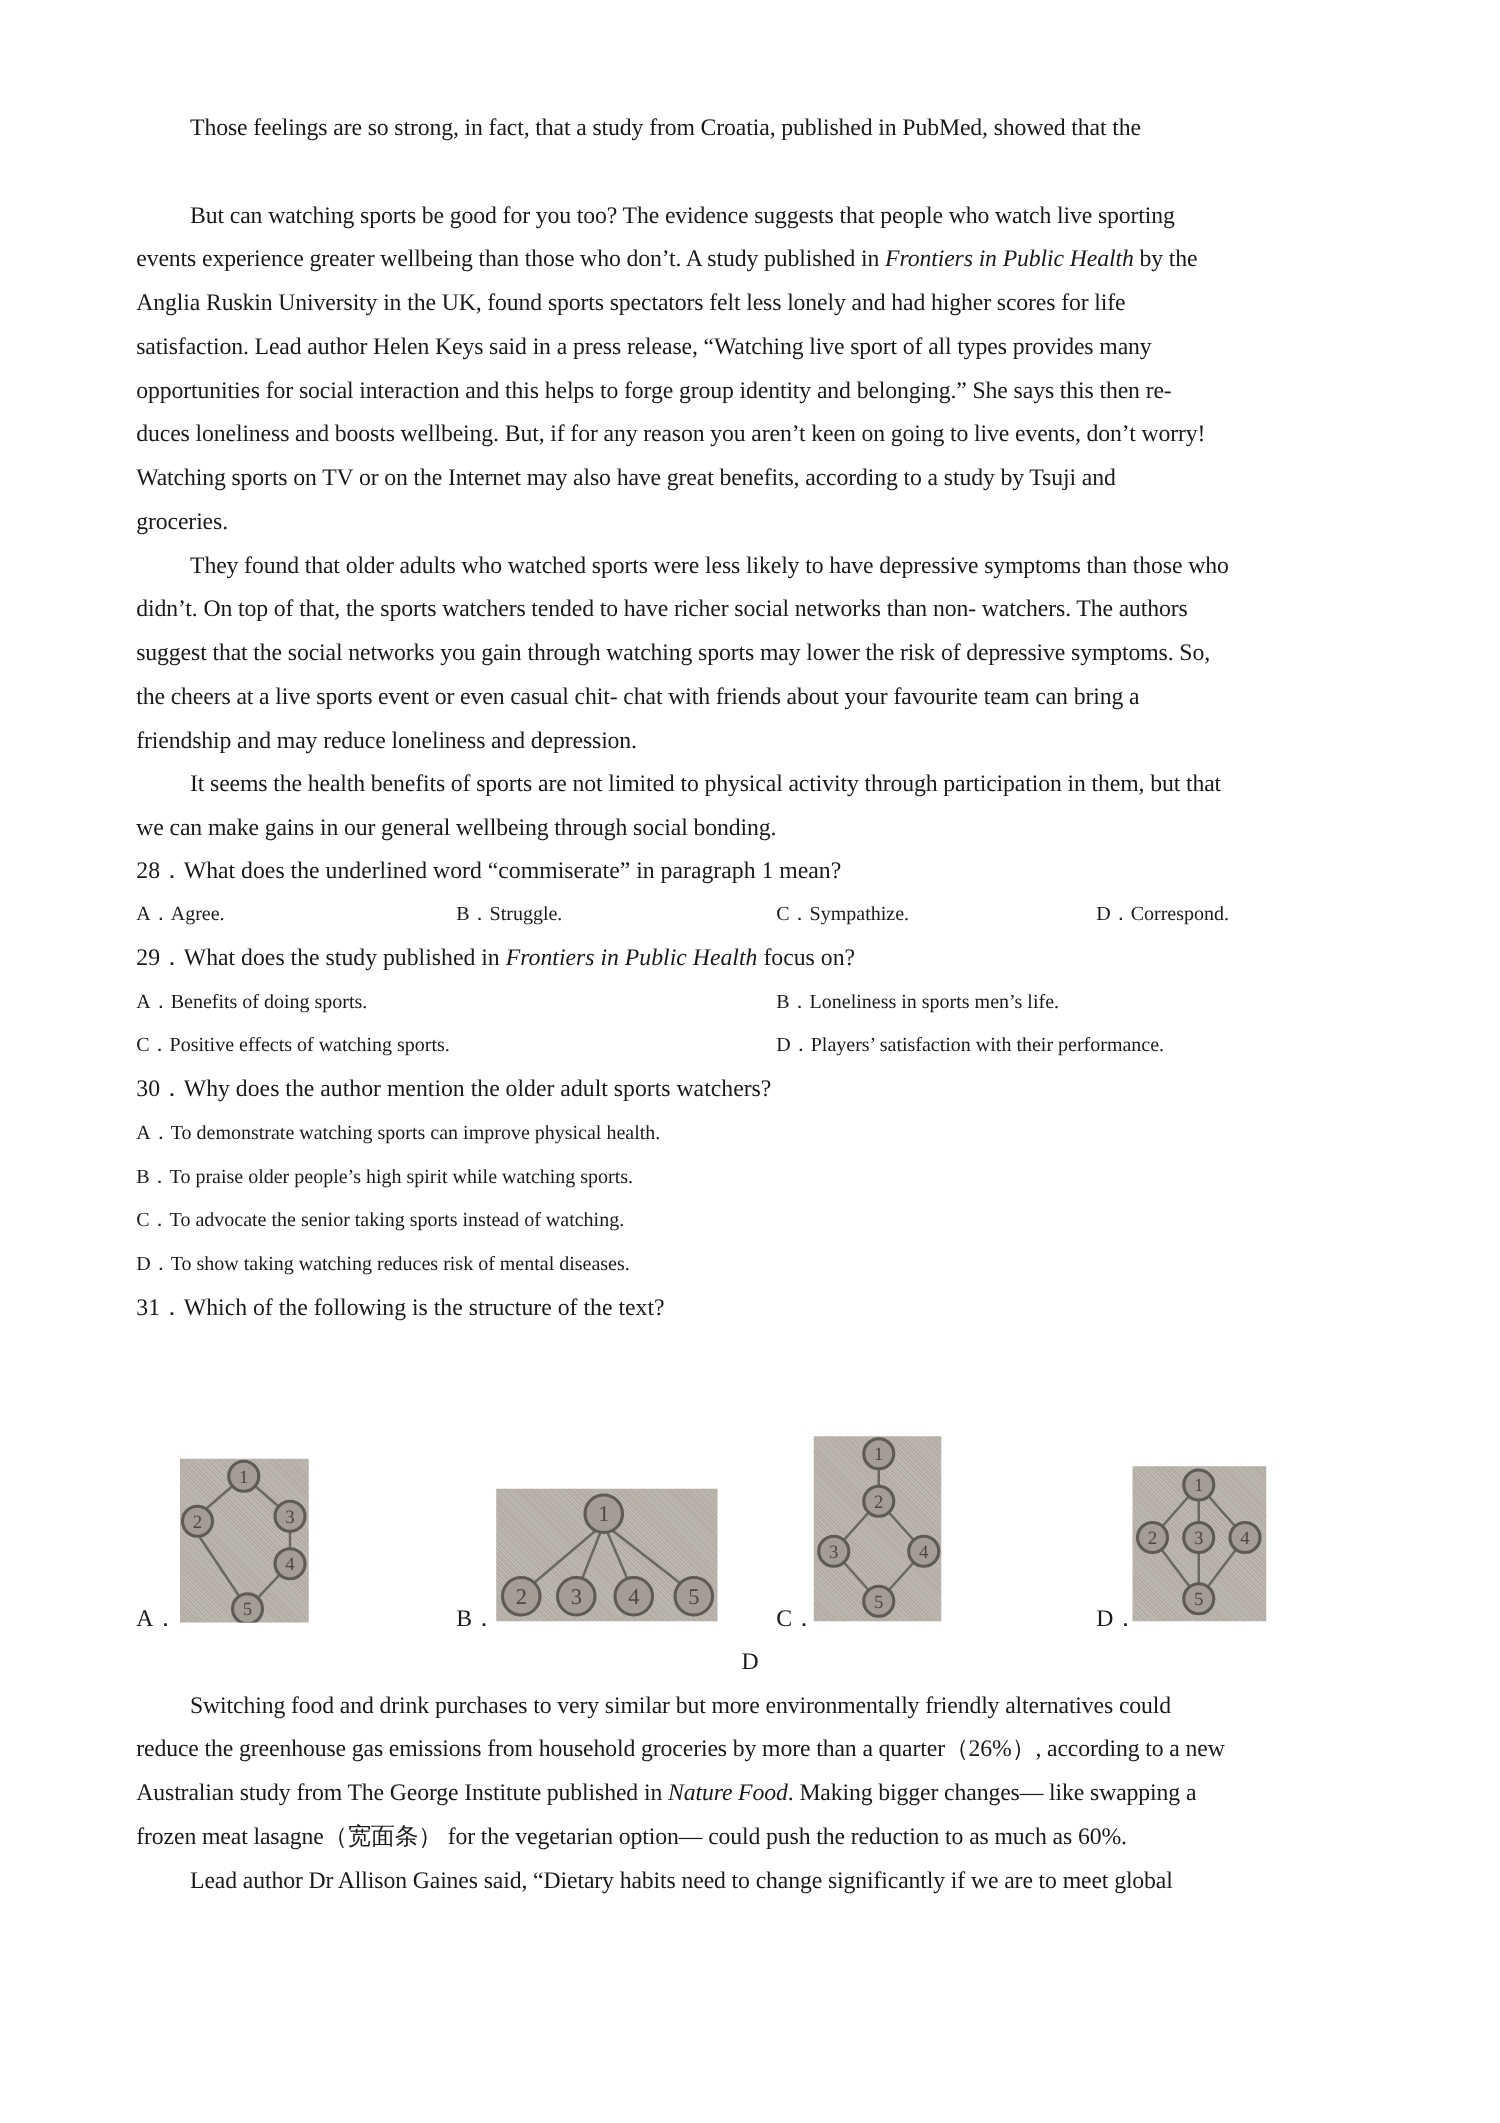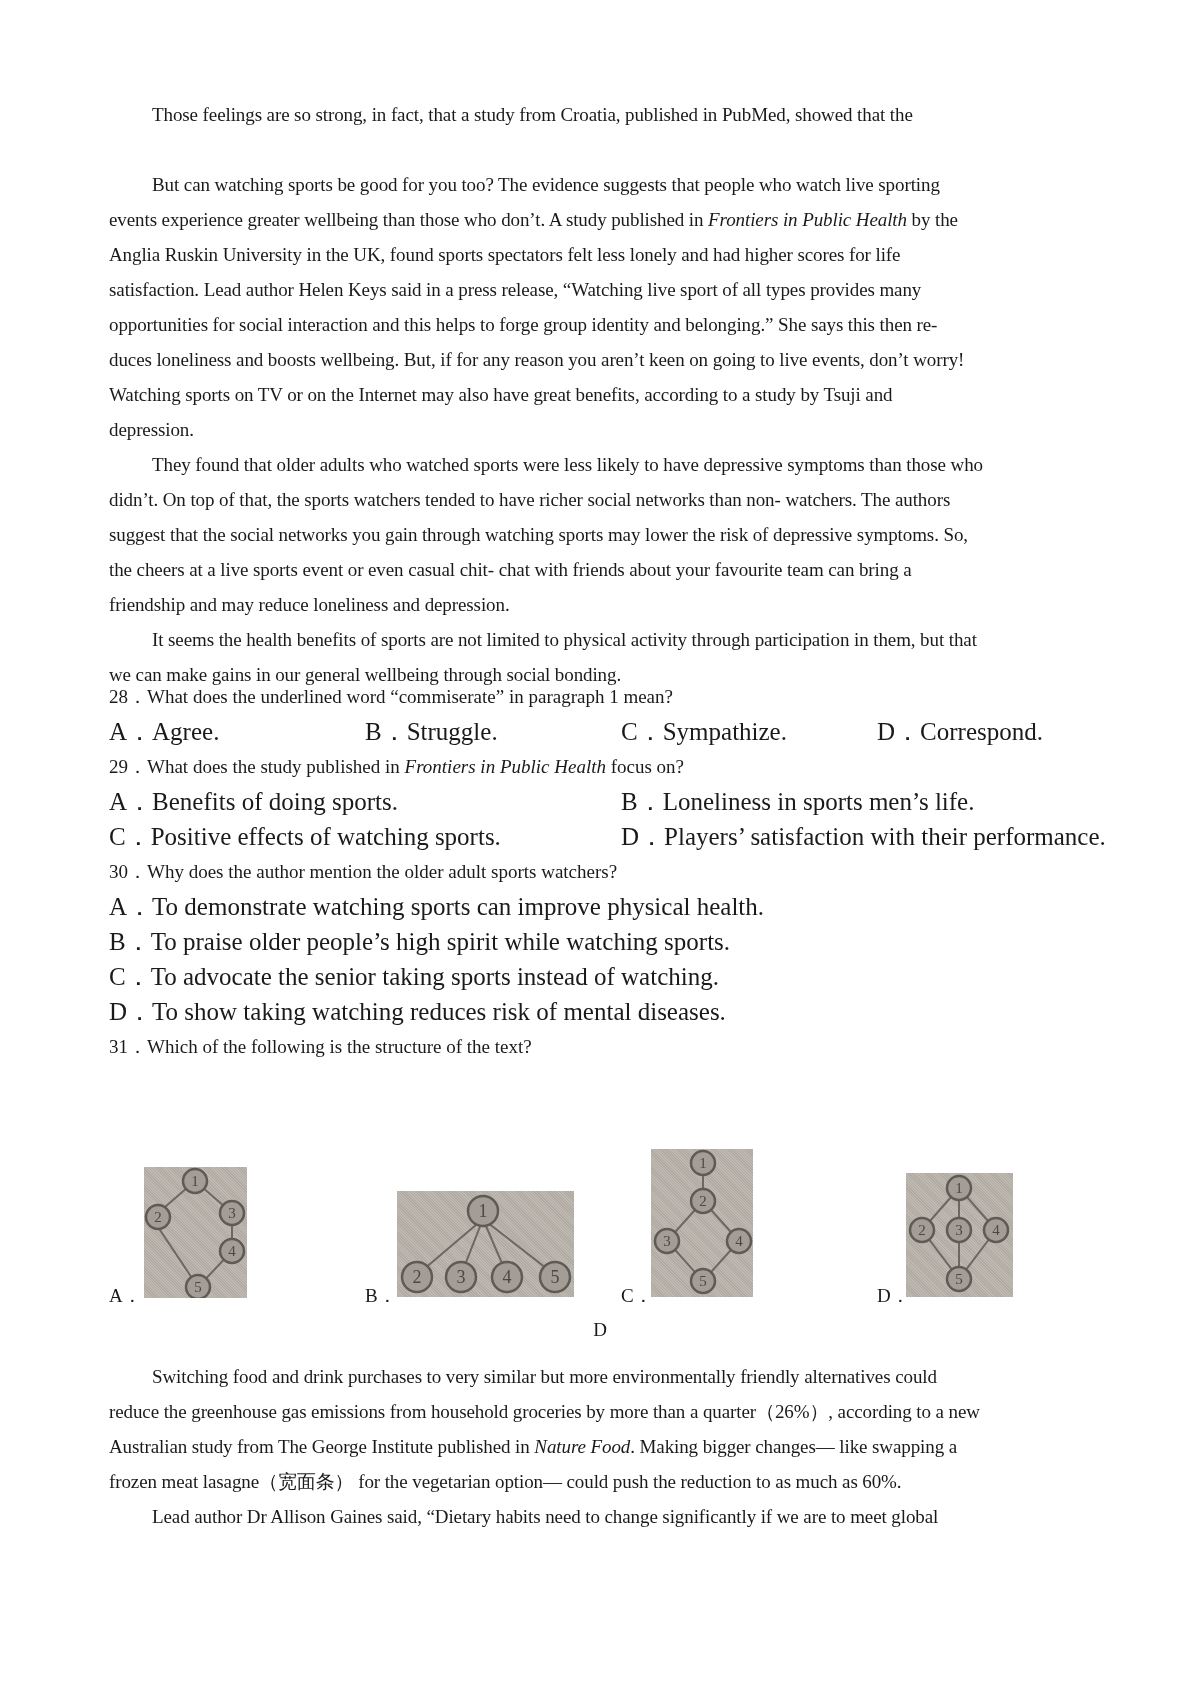--- a/index.html
+++ b/index.html
@@ -1,43 +1,43 @@
 <!DOCTYPE html>
 <html><head>
   <meta charset="utf-8">
   <style>
     html, body { margin: 0; padding: 0; background: #ffffff; }
     body { width: 1200px; height: 1698px; position: relative; overflow: hidden;
            font-family: "Liberation Serif", "DejaVu Serif", serif; color: #1a1a1a; }
     .page { position: absolute; left: 0; top: 0; width: 1200px; height: 1698px; }
-    .line { position: absolute; left: 109px; font-size: 19px; line-height: 24px; white-space: nowrap; letter-spacing: -0.1px; margin-top: 12px; }
+    .line { position: absolute; left: 109px; font-size: 19px; line-height: 24px; white-space: nowrap; letter-spacing: -0.1px; }
     .indent { left: 152px; }
     em { }
     .q { position: absolute; left: 109px; font-size: 19px; line-height: 24px; white-space: nowrap; }
-    .opt { position: absolute; font-size: 25px; line-height: 24px; white-space: nowrap; }
+    .opt { position: absolute; font-size: 16px; line-height: 24px; white-space: nowrap; }
     .diag-label { position: absolute; font-size: 19px; line-height: 24px; }
     .diag { position: absolute; background: #b9b3ab;
             background-image: repeating-linear-gradient(45deg, rgba(255,255,255,0.08) 0 1px, rgba(0,0,0,0.05) 1px 2px); }
     .diag svg { width: 100%; height: 100%; display: block; }
     .section-title { position: absolute; left: 0; width: 1200px; text-align: center; top: 1318px; font-size: 19px; line-height: 24px; }
   </style>
 </head>
 <body>
 
 <div class="page">
 
   <div class="line indent" style="top:91px">Those feelings are so strong, in fact, that a study from Croatia, published in PubMed, showed that the</div>
   <div class="line indent" style="top:161px">But can watching sports be good for you too? The evidence suggests that people who watch live sporting</div>
   <div class="line" style="top:196px"><span>events experience greater wellbeing than those who don’t. A study published in </span><em>Frontiers in Public Health</em><span> by the</span></div>
   <div class="line" style="top:231px">Anglia Ruskin University in the UK, found sports spectators felt less lonely and had higher scores for life</div>
   <div class="line" style="top:266px">satisfaction. Lead author Helen Keys said in a press release, “Watching live sport of all types provides many</div>
   <div class="line" style="top:301px">opportunities for social interaction and this helps to forge group identity and belonging.” She says this then re-</div>
   <div class="line" style="top:336px">duces loneliness and boosts wellbeing. But, if for any reason you aren’t keen on going to live events, don’t worry!</div>
   <div class="line" style="top:371px">Watching sports on TV or on the Internet may also have great benefits, according to a study by Tsuji and</div>
-  <div class="line" style="top:406px">depression.</div>
+  <div class="line" style="top:406px">groceries.</div>
   <div class="line indent" style="top:441px">They found that older adults who watched sports were less likely to have depressive symptoms than those who</div>
   <div class="line" style="top:476px">didn’t. On top of that, the sports watchers tended to have richer social networks than non- watchers. The authors</div>
   <div class="line" style="top:511px">suggest that the social networks you gain through watching sports may lower the risk of depressive symptoms. So,</div>
   <div class="line" style="top:546px">the cheers at a live sports event or even casual chit- chat with friends about your favourite team can bring a</div>
   <div class="line" style="top:581px">friendship and may reduce loneliness and depression.</div>
   <div class="line indent" style="top:616px">It seems the health benefits of sports are not limited to physical activity through participation in them, but that</div>
   <div class="line" style="top:651px">we can make gains in our general wellbeing through social bonding.</div>
 
   <div class="q" style="top:685px">
     <span>28．</span><span>What does the underlined word “commiserate” in paragraph 1 mean?</span>

